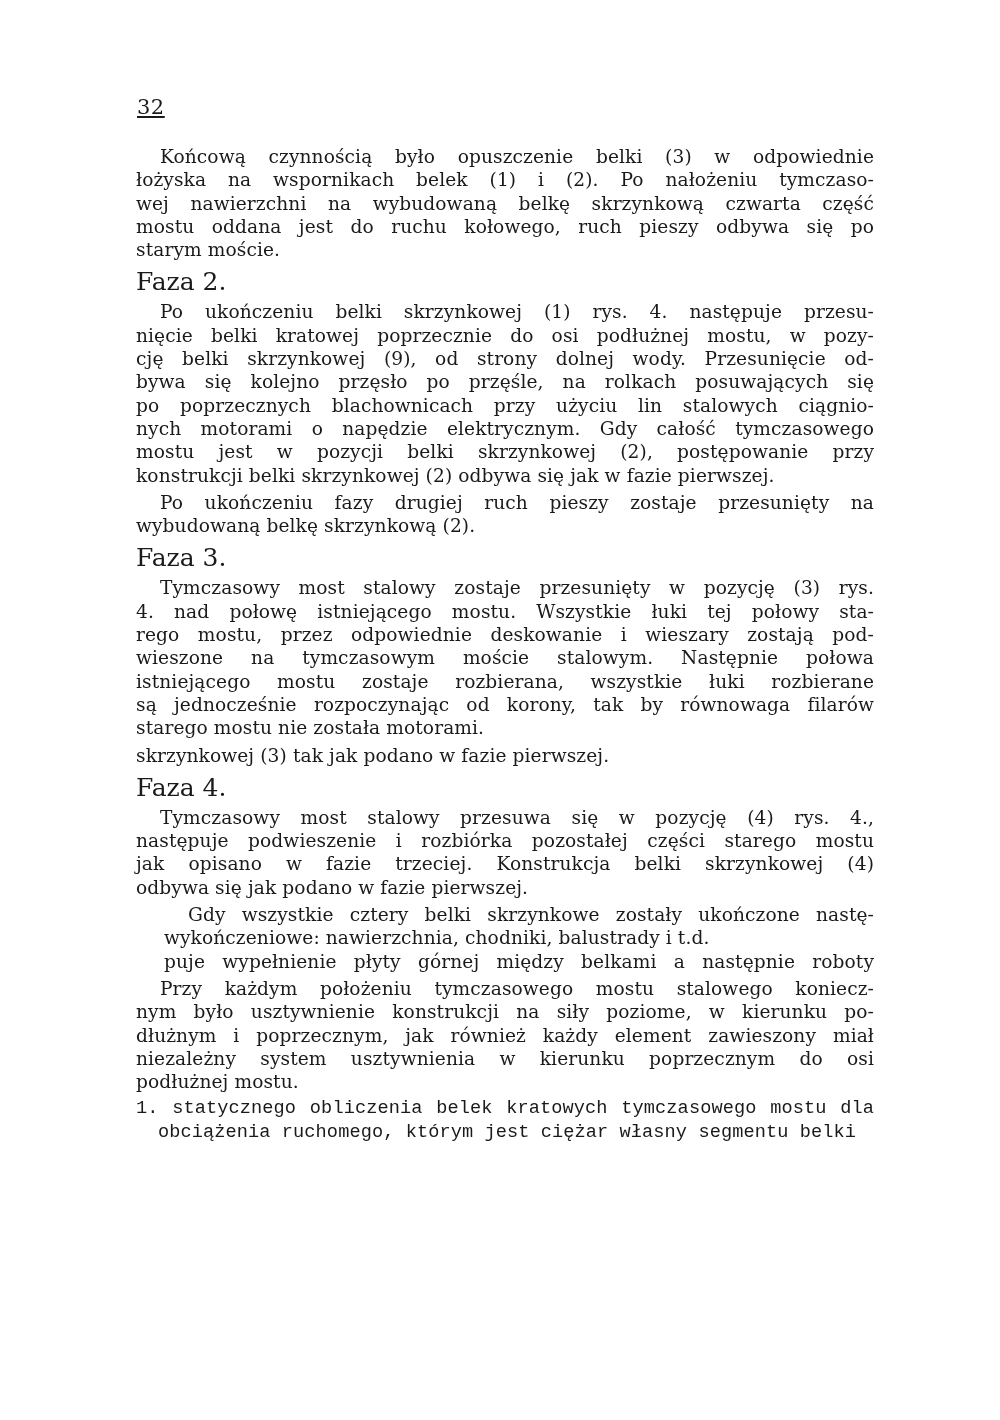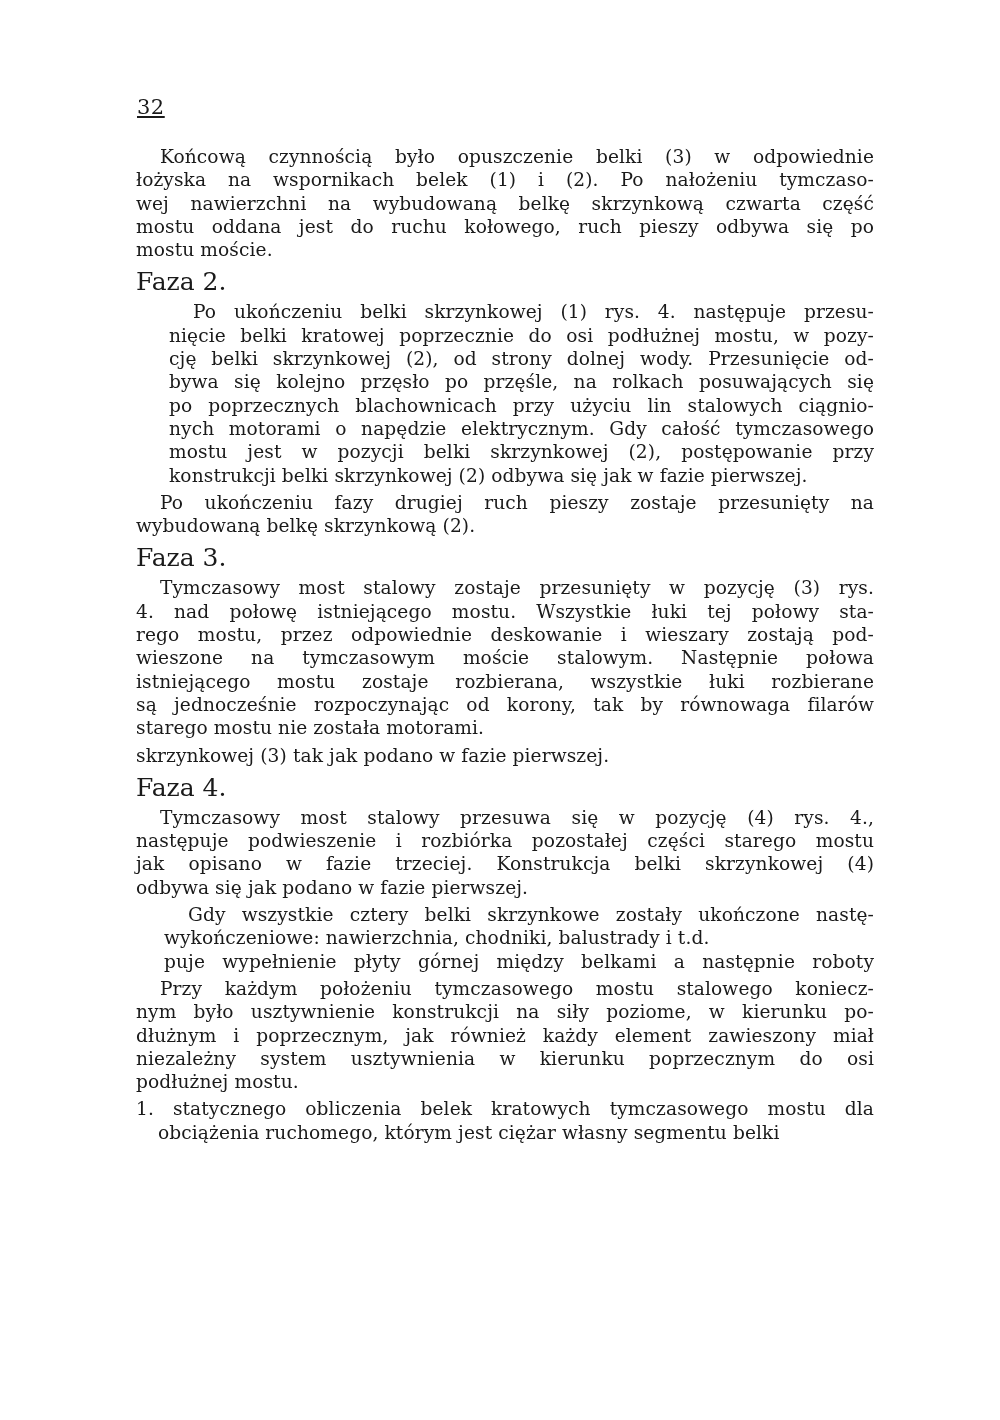--- a/index.html
+++ b/index.html
@@ -39,27 +39,27 @@
 </head>
 <body>
 
 <div class="page-number">32</div>
 <div class="content" id="content">
     <div style="margin-bottom: 4px;">
       <span class="line indent">Końcową czynnością było opuszczenie belki (3) w odpowiednie</span>
       <span class="line">łożyska na wspornikach belek (1) i (2). Po nałożeniu tymczaso-</span>
       <span class="line">wej nawierzchni na wybudowaną belkę skrzynkową czwarta część</span>
       <span class="line">mostu oddana jest do ruchu kołowego, ruch pieszy odbywa się po</span>
-      <span class="line last">mostu moście.</span>
+      <span class="line last">starym moście.</span>
     </div>
     <div class="heading">Faza 2.</div>
-    <div style="margin-bottom: 4px; margin-left: 33px;">
+    <div style="margin-bottom: 4px;">
       <span class="line indent">Po ukończeniu belki skrzynkowej (1) rys. 4. następuje przesu-</span>
       <span class="line">nięcie belki kratowej poprzecznie do osi podłużnej mostu, w pozy-</span>
-      <span class="line">cję belki skrzynkowej (2), od strony dolnej wody. Przesunięcie od-</span>
+      <span class="line">cję belki skrzynkowej (9), od strony dolnej wody. Przesunięcie od-</span>
       <span class="line">bywa się kolejno przęsło po przęśle, na rolkach posuwających się</span>
       <span class="line">po poprzecznych blachownicach przy użyciu lin stalowych ciągnio-</span>
       <span class="line">nych motorami o napędzie elektrycznym. Gdy całość tymczasowego</span>
       <span class="line">mostu jest w pozycji belki skrzynkowej (2), postępowanie przy</span>
       <span class="line last">konstrukcji belki skrzynkowej (2) odbywa się jak w fazie pierwszej.</span>
     </div>
     <div style="margin-bottom: 4px;">
       <span class="line indent">Po ukończeniu fazy drugiej ruch pieszy zostaje przesunięty na</span>
       <span class="line last">wybudowaną belkę skrzynkową (2).</span>
     </div>
@@ -88,17 +88,17 @@
       <span class="line last">wykończeniowe: nawierzchnia, chodniki, balustrady i t.d.</span>
       <span class="line">puje wypełnienie płyty górnej między belkami a następnie roboty</span>
     </div>
     <div style="margin-bottom: 4px;">
       <span class="line indent">Przy każdym położeniu tymczasowego mostu stalowego koniecz-</span>
       <span class="line">nym było usztywnienie konstrukcji na siły poziome, w kierunku po-</span>
       <span class="line">dłużnym i poprzecznym, jak również każdy element zawieszony miał</span>
       <span class="line">niezależny system usztywnienia w kierunku poprzecznym do osi</span>
       <span class="line last">podłużnej mostu.</span>
     </div>
-    <div style="margin-bottom: 0;">
+    <div style="margin-bottom: 0; font-family: Liberation Mono, monospace;">
       <span class="line">1. statycznego obliczenia belek kratowych tymczasowego mostu dla</span>
       <span class="line last hang">obciążenia ruchomego, którym jest ciężar własny segmentu belki</span>
     </div>
   </div>
 
 </body></html>

